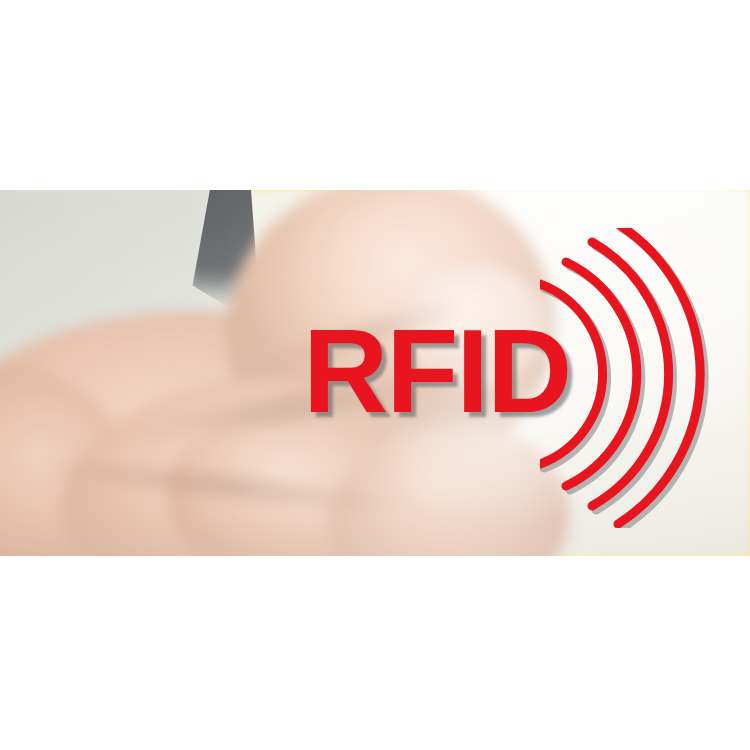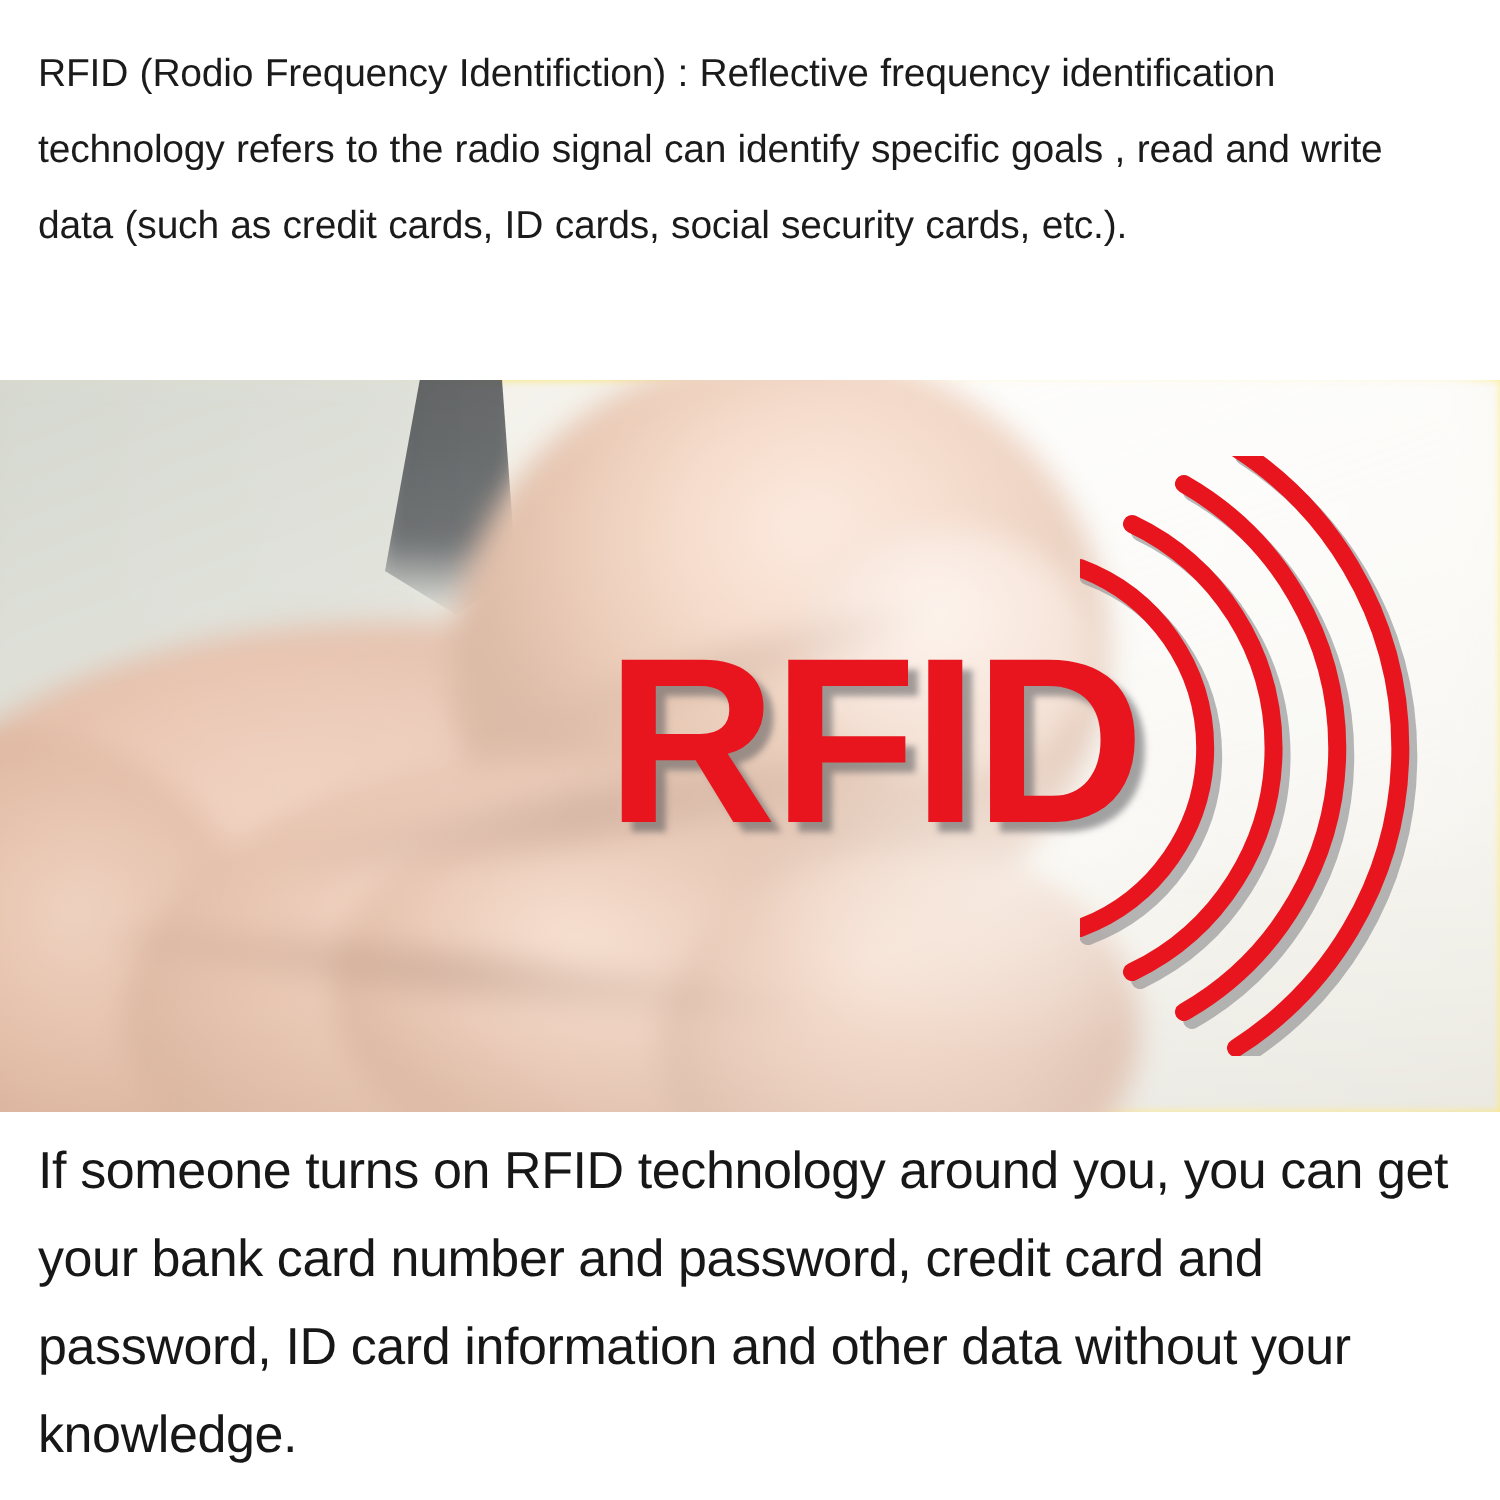--- a/index.html
+++ b/index.html
@@ -271,23 +271,20 @@
     color: #171717;
     letter-spacing: -0.2px;
     text-align: left;
   }
 </style>
 </head>
 <body>
 
 <div class="page">
 
-  <div class="top-text">
-    <p>RFID (Rodio Frequency Identifiction) : Reflective frequency identification technology refers to the radio signal can identify specific goals ,  read and write data (such as credit cards, ID cards, social security cards, etc.).</p>
-  </div>
 
   <div class="photo">
 
     <div class="bg-wall"></div>
     <div class="bg-left-wash"></div>
     <div class="bg-panel"></div>
     <div class="dark-object"></div>
 
     <div class="hand">
       <div class="part palm"></div>
@@ -318,17 +315,14 @@
         <g fill="none" stroke="#e8151e" stroke-width="9" stroke-linecap="round">
           <path d="M0,56 A 96,96 0 0 1 0,236"></path>
           <path d="M26,34 A 124,124 0 0 1 26,258"></path>
           <path d="M52,14 A 152,152 0 0 1 52,278"></path>
           <path d="M78,-4 A 178,178 0 0 1 78,296"></path>
         </g>
       </svg>
     </div>
   </div>
 
-  <div class="bottom-text">
-    <p>If someone turns on RFID technology around you, you can get your bank card number and password, credit card and password, ID card information and other data without your knowledge.</p>
-  </div>
 
 </div>
 
 </body></html>

